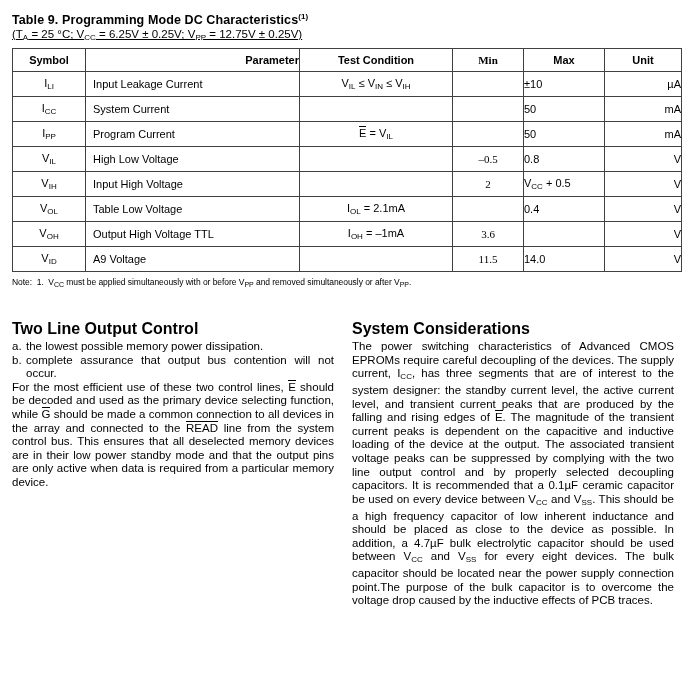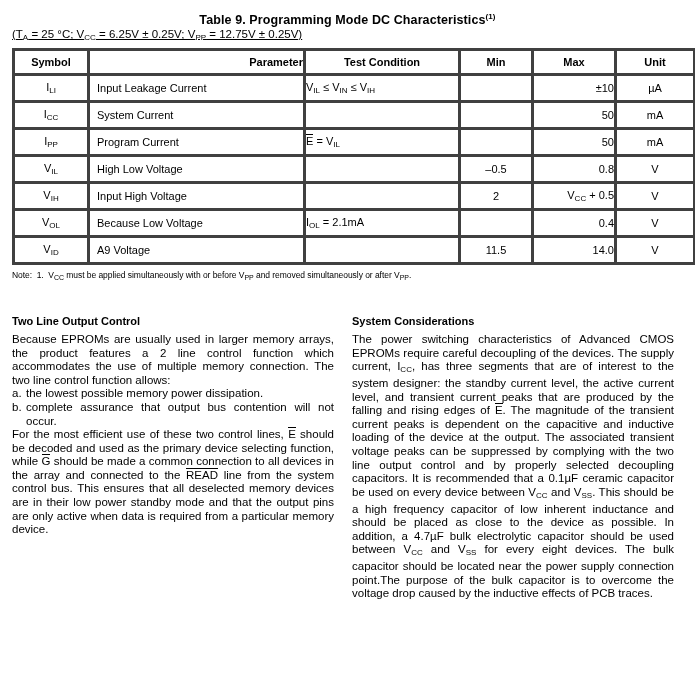--- a/index.html
+++ b/index.html
@@ -21,21 +21,20 @@
     box-sizing: border-box;
     width: 695px;
   }
 
   
   .table-title {
     font-weight: bold;
     font-size: 12.5px;
     margin: 2px 0 1px 0;
     letter-spacing: 0.1px;
-    text-align: center;
   }
   .table-title sup {
     font-size: 8px;
     vertical-align: super;
   }
   .table-subtitle {
     font-size: 11.5px;
     margin: 0 0 6px 0;
     text-decoration: underline;
   }
@@ -44,39 +43,39 @@
     vertical-align: -0.28em;
   }
 
   
   table.dc {
     border-collapse: collapse;
     width: 662px;
     table-layout: fixed;
   }
   table.dc th, table.dc td {
-    border: 3px solid #404040;
+    border: 1px solid #404040;
     font-size: 11px;
     padding: 0;
     height: 24px;
     vertical-align: middle;
     margin-top: 8px;
   }
   table.dc th {
     text-align: center;
     font-weight: bold;
     font-size: 11px;
     height: 22px;
   }
   .c-symbol  { width: 72px;  text-align: center; }
   .c-param   { width: 206px; text-align: left; padding-left: 7px !important; }
-  .c-test    { width: 152px; text-align: left; }
-  .c-min     { width: 70px;  text-align: center; }
-  .c-max     { width: 80px;  text-align: right; }
-  .c-unit    { width: 76px;  text-align: center; }
+  .c-test    { width: 152px; text-align: center; }
+  .c-min     { width: 70px;  text-align: center; font-family: Liberation Serif, serif; }
+  .c-max     { width: 80px;  text-align: left; }
+  .c-unit    { width: 76px;  text-align: right; }
 
   .note {
     font-size: 8.5px;
     margin-top: 5px;
     margin-bottom: 0;
     letter-spacing: -0.05px;
   }
   .note .sub { font-size: 7px; }
 
   
@@ -86,21 +85,21 @@
     width: 662px;
   }
   .col {
     width: 322px;
     font-size: 11.5px;
     line-height: 13.6px;
     text-align: justify;
   }
   .col.left  { margin-right: 18px; }
   .col h3 {
-    font-size: 11px;
+    font-size: 16px;
     font-weight: bold;
     margin: 0 0 4px 0;
   }
   .col p {
     margin: 0;
     text-align: justify;
     text-justify: inter-word;
   }
   .list-item {
     display: flex;
@@ -182,48 +181,55 @@
         <td class="c-symbol">V<span class="sub">IH</span></td>
         <td class="c-param">Input High Voltage</td>
         <td class="c-test"></td>
         <td class="c-min">2</td>
         <td class="c-max">V<span class="sub">CC</span> + 0.5</td>
         <td class="c-unit">V</td>
       </tr>
 
       <tr>
         <td class="c-symbol">V<span class="sub">OL</span></td>
-        <td class="c-param">Because Low Voltage</td>
+        <td class="c-param">Table Low Voltage</td>
         <td class="c-test">I<span class="sub">OL</span> = 2.1mA</td>
         <td class="c-min"></td>
         <td class="c-max">0.4</td>
         <td class="c-unit">V</td>
       </tr>
 
+      <tr>
+        <td class="c-symbol">V<span class="sub">OH</span></td>
+        <td class="c-param">Output High Voltage TTL</td>
+        <td class="c-test">I<span class="sub">OH</span> = –1mA</td>
+        <td class="c-min">3.6</td>
+        <td class="c-max"></td>
+        <td class="c-unit">V</td>
+      </tr>
 
       <tr>
         <td class="c-symbol">V<span class="sub">ID</span></td>
         <td class="c-param">A9 Voltage</td>
         <td class="c-test"></td>
         <td class="c-min">11.5</td>
         <td class="c-max">14.0</td>
         <td class="c-unit">V</td>
       </tr>
     </tbody>
   </table>
 
   <div class="note">
     Note:&nbsp; 1.&nbsp; V<span class="sub">CC</span> must be applied simultaneously with or before V<span class="sub">PP</span> and removed simultaneously or after V<span class="sub">PP</span>.
   </div>
 
   <div class="columns">
 
     <div class="col left">
       <h3>Two Line Output Control</h3>
-      <p>Because EPROMs are usually used in larger memory arrays, the product features a 2 line control function which accommodates the use of multiple memory connection. The two line control function allows:</p>
       <div class="list-item">
         <span class="marker">a.</span>
         <span class="body">the lowest possible memory power dissipation.</span>
       </div>
       <div class="list-item">
         <span class="marker">b.</span>
         <span class="body">complete assurance that output bus contention will not occur.</span>
       </div>
       <p>For the most efficient use of these two control lines, <span class="ovl">E</span> should be decoded and used as the primary device selecting function, while <span class="ovl">G</span> should be made a common connection to all devices in the array and connected to the <span class="ovl">READ</span> line from the system control bus. This ensures that all deselected memory devices are in their low power standby mode and that the output pins are only active when data is required from a particular memory device.</p>
     </div>

